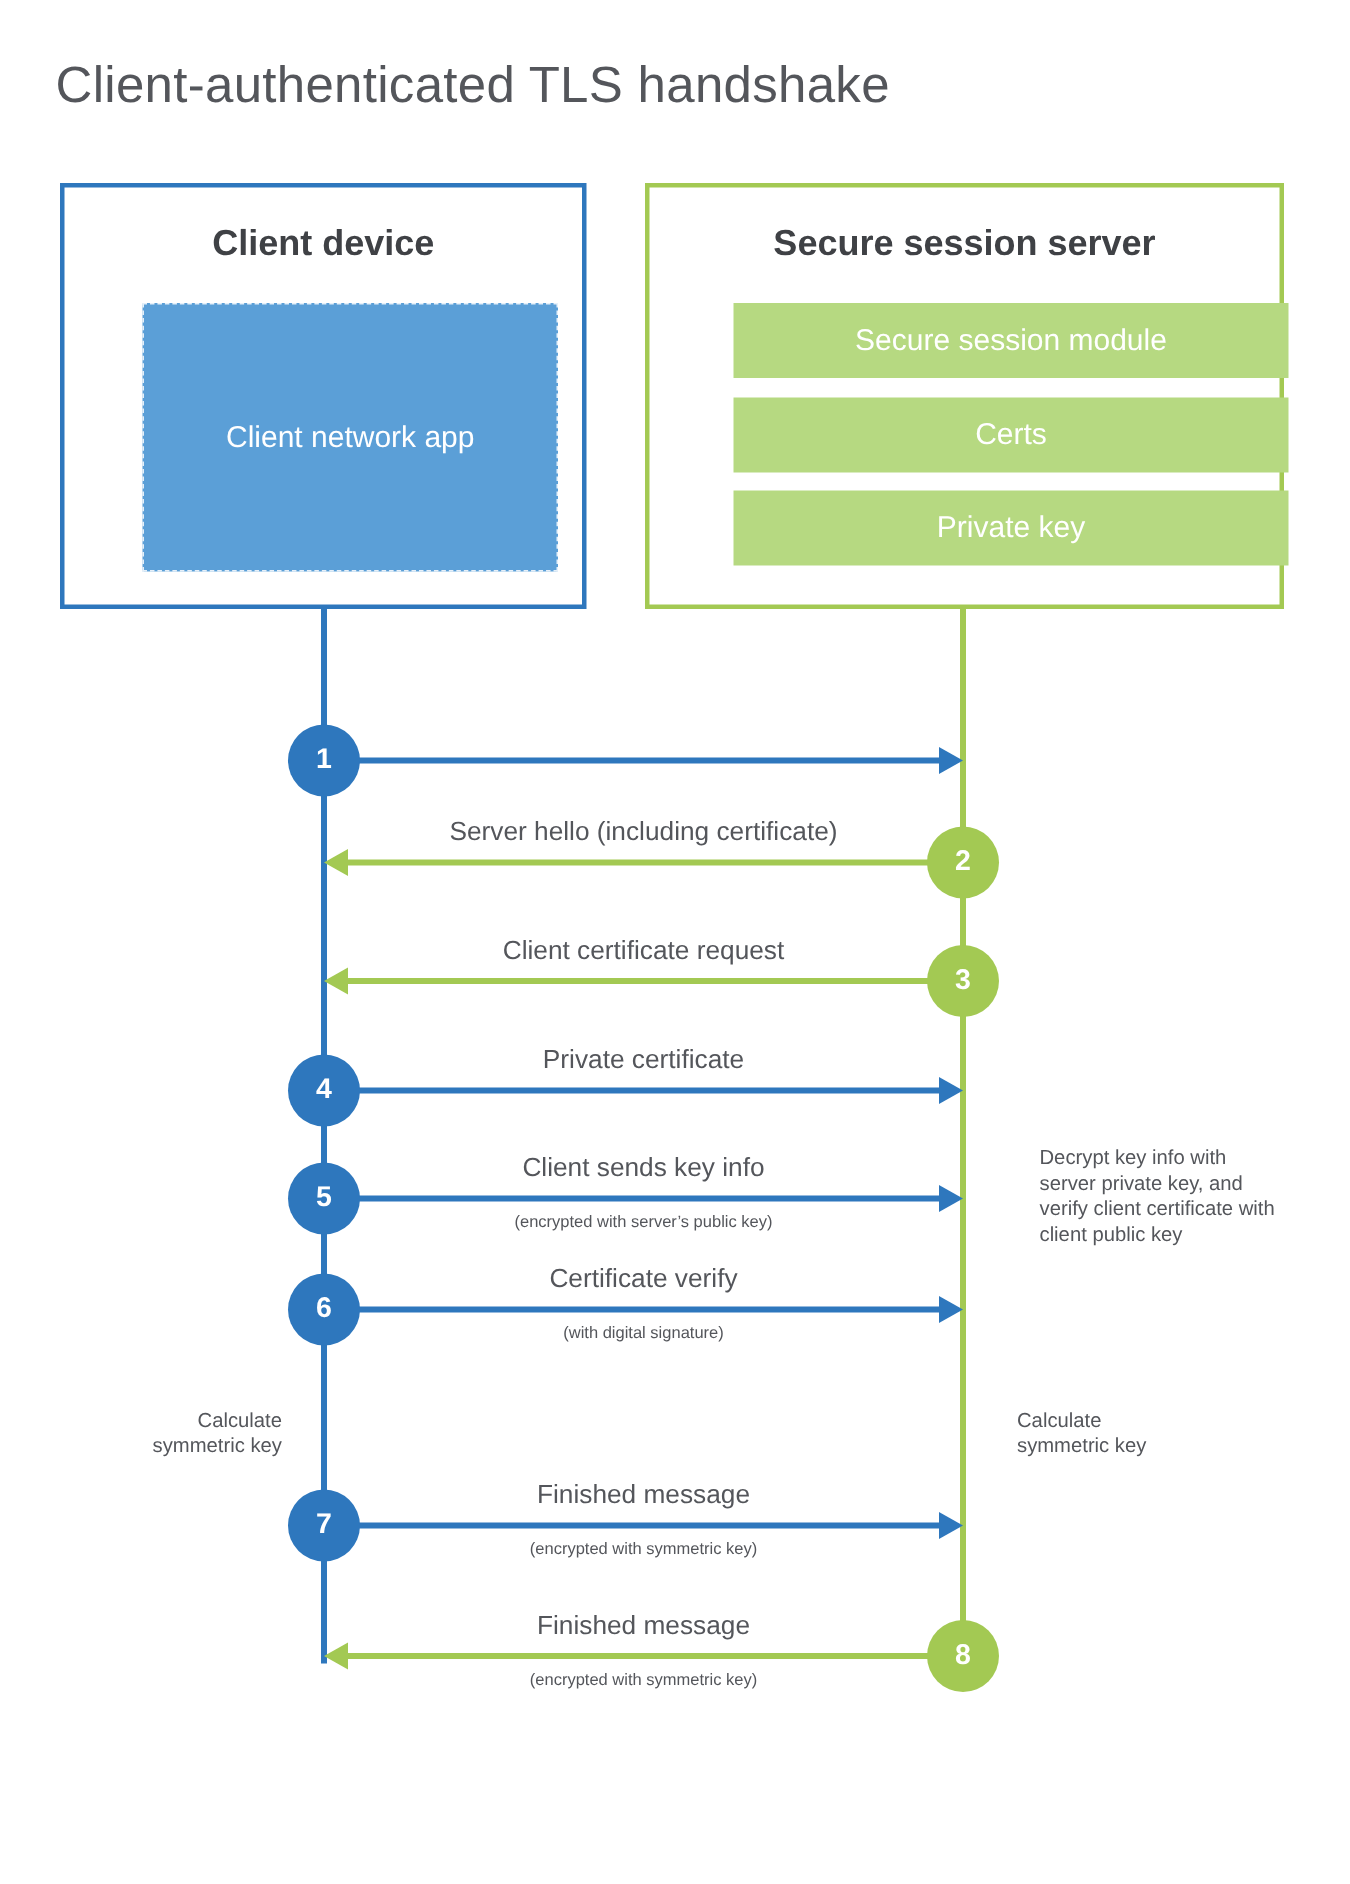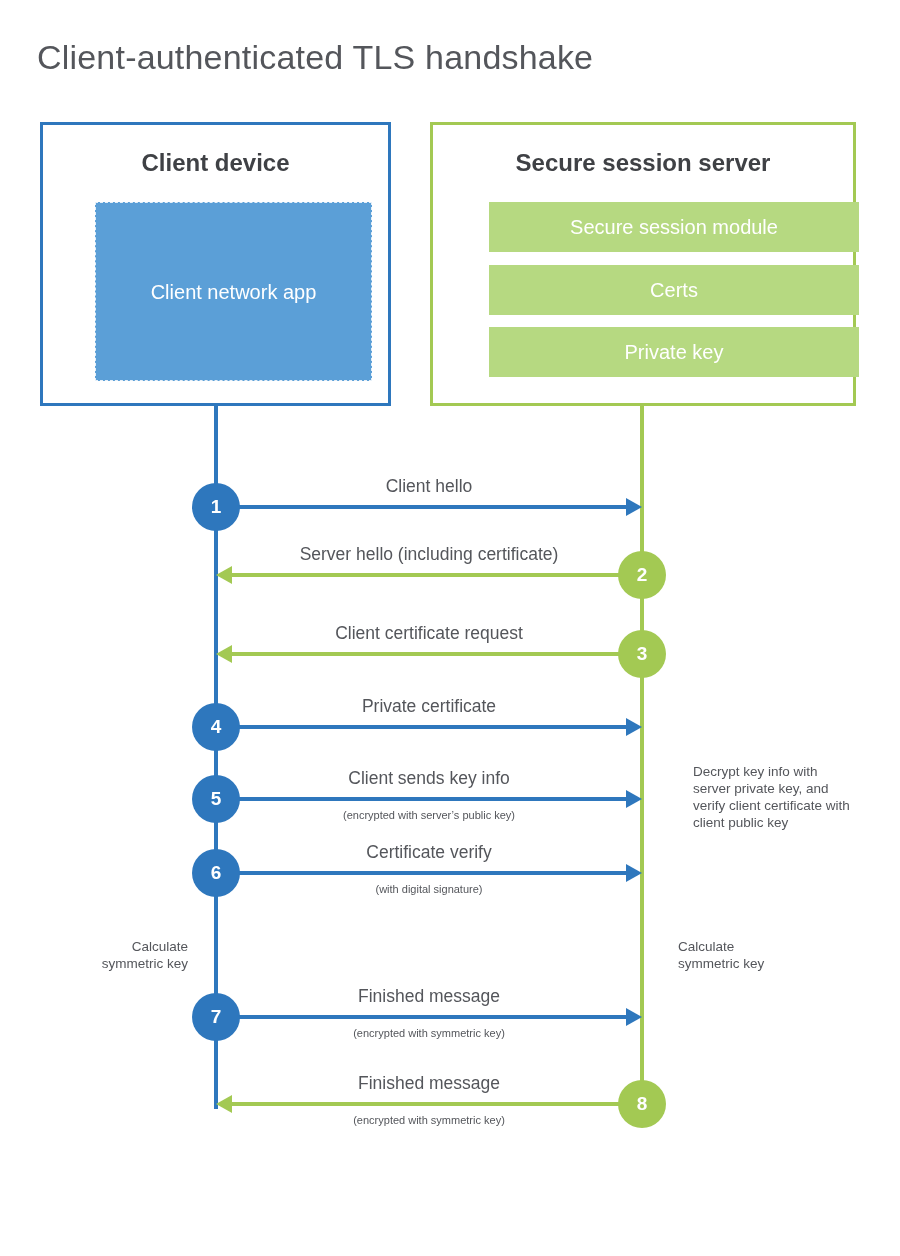--- a/index.html
+++ b/index.html
@@ -81,21 +81,20 @@
   <div class="actor server">
     <div class="actor-title">Secure session server</div>
     <div class="srv-bar" style="top:77px">Secure session module</div>
     <div class="srv-bar" style="top:140px">Certs</div>
     <div class="srv-bar" style="top:202px">Private key</div>
   </div>
 
   <div class="lifeline blue"></div>
   <div class="lifeline green"></div>
 
-  <div class="msg-label" style="top:473px">Client hello</div>
   <div class="aline blue" style="top:505px"></div>
   <div class="ahead r" style="top:498px"></div>
   <div class="badge blue" style="top:483px">1</div>
 
   <div class="msg-label" style="top:541px">Server hello (including certificate)</div>
   <div class="aline green" style="top:573px"></div>
   <div class="ahead l" style="top:566px"></div>
   <div class="badge green" style="top:551px">2</div>
 
   <div class="msg-label" style="top:620px">Client certificate request</div>

